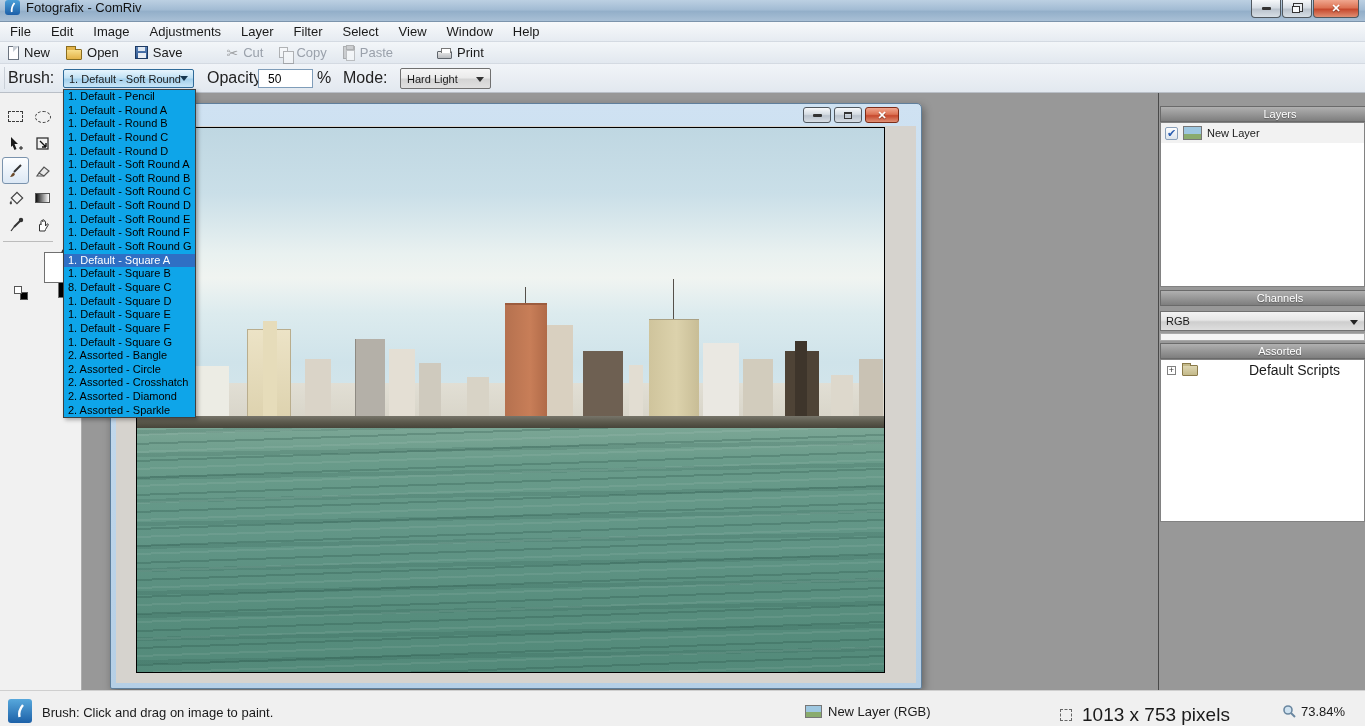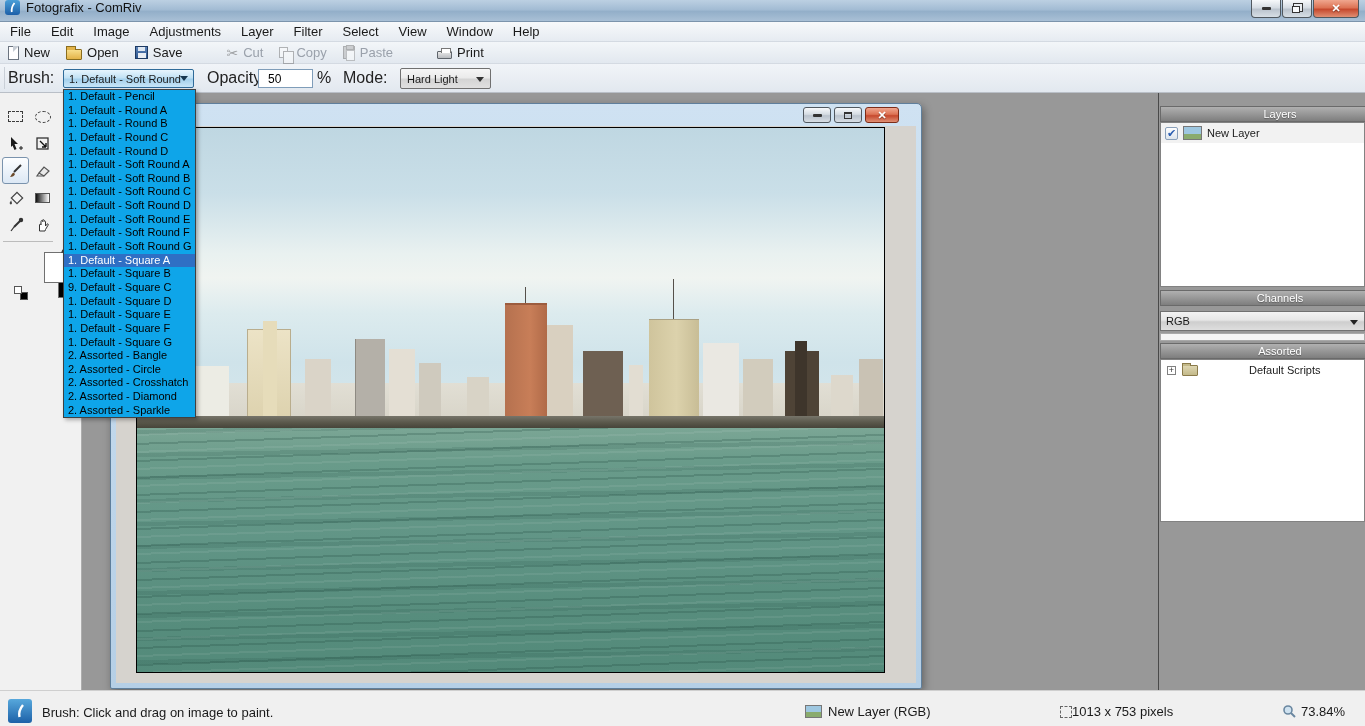--- a/index.html
+++ b/index.html
@@ -142,29 +142,29 @@
   .rgb-select { position:absolute; left:1px; top:218px; width:205px; height:20px; border:1px solid #707070;
     background:linear-gradient(#f3f3f3,#e6e6e6 45%,#cecece 55%,#dedede);
     font-size:11px; display:flex; align-items:center; padding-left:5px; }
   .rgb-select .arrow { position:absolute; right:6px; top:8px; width:0; height:0; border:4px solid transparent; border-top:5px solid #222; }
   .white-sliver { position:absolute; left:1px; top:240px; width:205px; height:8px; background:#f4f4f4; border:1px solid #a8a8a8; }
   .scripts-list { position:absolute; left:1px; top:266px; width:205px; height:163px; background:#fff; border:1px solid #828282; }
   .script-row { display:flex; align-items:center; gap:6px; height:20px; padding-left:6px; }
   .expander { width:9px; height:9px; border:1px solid #808080; background:#fff; font-size:9px; line-height:7px; text-align:center; color:#333; }
   .folder-icon { position:relative; width:16px; height:11px; background:linear-gradient(#ded6b2,#c3b989); border:1px solid #8a7a4a; border-radius:1px; }
   .folder-icon::before { content:""; position:absolute; left:-1px; top:-3px; width:7px; height:2px; background:#c3b989; border:1px solid #8a7a4a; border-bottom:none; }
-  .script-name { font-size:11px;padding-left:45px; }
+  .script-name { font-size:14px;padding-left:45px; }
 
   
   .statusbar { position:absolute; left:0; top:690px; width:1365px; height:36px; background:#f0f0f0; border-top:1px solid #cfcfcf; }
   .status-icon { position:absolute; left:8px; top:8px; width:24px; height:24px; border-radius:3px;
     background:linear-gradient(#57a8dc,#1d61a8); display:flex; align-items:center; justify-content:center; }
   .status-hint { position:absolute; left:42px; top:14px; font-size:13px; }
   .st-layer { position:absolute; left:805px; top:13px; display:flex; align-items:center; gap:6px; font-size:13px; }
-  .st-size { position:absolute; left:1060px; top:13px; display:flex; align-items:center; gap:0; font-size:13px; }
+  .st-size { position:absolute; left:1060px; top:13px; display:flex; align-items:center; gap:10px; font-size:19px; }
   .st-zoom { position:absolute; left:1282px; top:13px; display:flex; align-items:center; gap:4px; font-size:13px; }
   .mini-img { width:17px; height:13px; border:1px solid #777; background:linear-gradient(180deg,#9ec7e0 55%,#8aab6d 55%); }
   .size-ic { width:12px; height:12px; border:1px dashed #666; }
 
   
   .watermark { position:absolute; left:1110px; top:676px; width:255px; height:50px;
     background:rgba(160,212,238,.78); z-index:100; pointer-events:none; }
   .wm-row { display:flex; align-items:center; justify-content:center; margin-top:1px; }
   .wm-text { color:#fff; font-weight:bold; font-size:23px; letter-spacing:0px; line-height:26px; }
 </style>
@@ -404,21 +404,21 @@
       <div class="dd-item">1. Default - Round D</div>
       <div class="dd-item">1. Default - Soft Round A</div>
       <div class="dd-item">1. Default - Soft Round B</div>
       <div class="dd-item">1. Default - Soft Round C</div>
       <div class="dd-item">1. Default - Soft Round D</div>
       <div class="dd-item">1. Default - Soft Round E</div>
       <div class="dd-item">1. Default - Soft Round F</div>
       <div class="dd-item">1. Default - Soft Round G</div>
       <div class="dd-item selected">1. Default - Square A</div>
       <div class="dd-item">1. Default - Square B</div>
-      <div class="dd-item">9. Default - Square C</div>
+      <div class="dd-item">8. Default - Square C</div>
       <div class="dd-item">1. Default - Square D</div>
       <div class="dd-item">1. Default - Square E</div>
       <div class="dd-item">1. Default - Square F</div>
       <div class="dd-item">1. Default - Square G</div>
       <div class="dd-item">2. Assorted - Bangle</div>
       <div class="dd-item">2. Assorted - Circle</div>
       <div class="dd-item">2. Assorted - Crosshatch</div>
       <div class="dd-item">2. Assorted - Diamond</div>
       <div class="dd-item">2. Assorted - Sparkle</div>
     </div>

